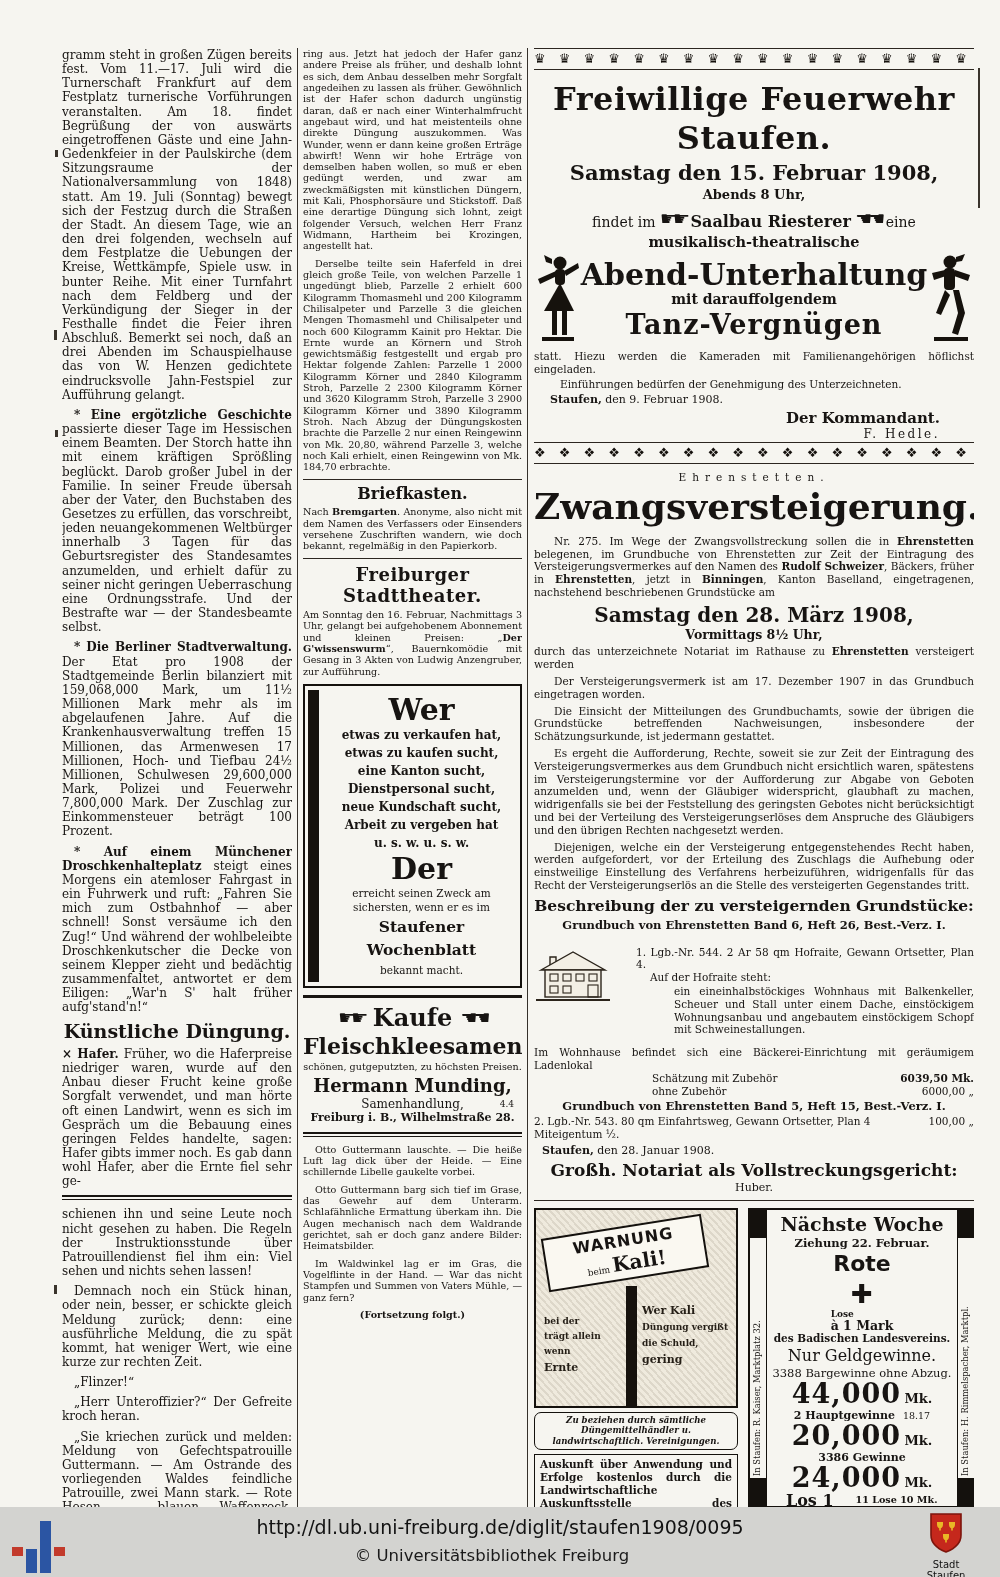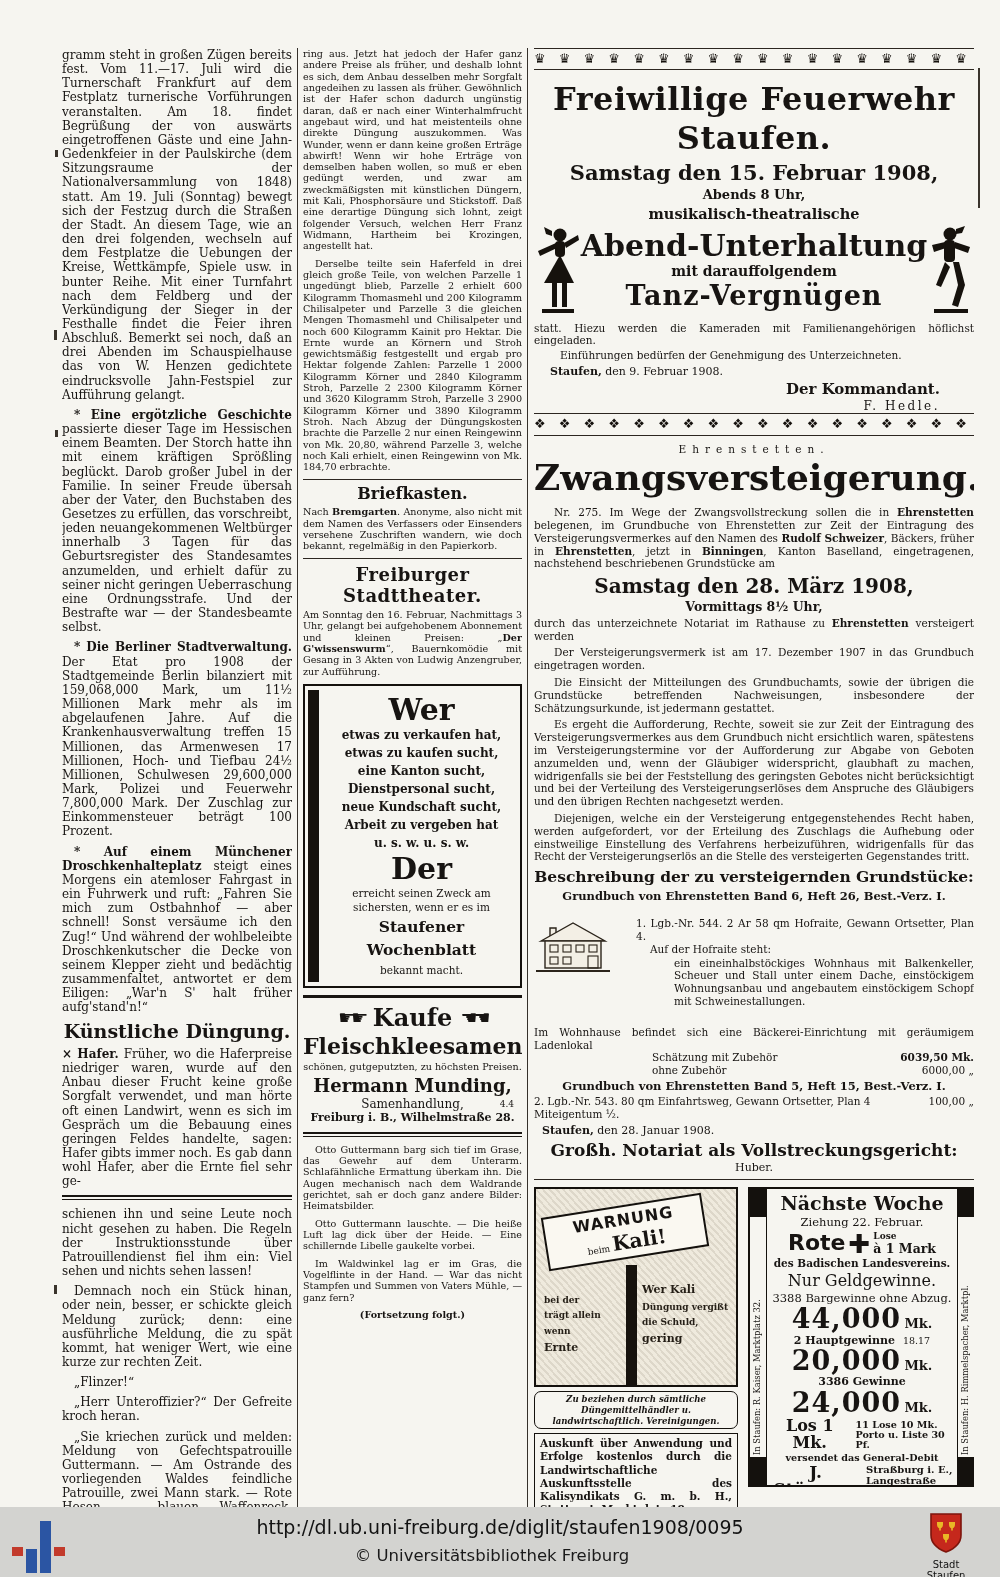--- a/index.html
+++ b/index.html
@@ -105,22 +105,22 @@
   .lotto{width:224px;flex:0 0 224px;border:2.5px solid #14110d;display:flex;height:296px;}
   .lotto-side{width:16px;position:relative;overflow:hidden;}
   .lotto-side.ls{border-right:1.2px solid #14110d;}
   .lotto-side.rs{border-left:1.2px solid #14110d;}
   .corner{position:absolute;left:0;width:100%;height:28px;background:#14110d;}
   .corner.t{top:0}.corner.b{bottom:0}
   .vtext{position:absolute;top:30px;bottom:30px;left:2px;writing-mode:vertical-rl;
       transform:rotate(180deg);font-size:8.4px;white-space:nowrap;}
   .lotto-main{flex:1;text-align:center;padding:3px 2px;overflow:hidden;}
   .lt1{font-size:19px;font-weight:bold;}
-  .lt2{font-size:11.5px;font-weight:normal;}
-  .lt-rote-row{display:flex;align-items:center;justify-content:center;gap:3px;margin-top:1px;}
+  .lt2{font-size:11.5px;font-weight:bold;}
+  .lt-rote-row{display:flex;align-items:center;justify-content:center;gap:3px;margin-top:1px;flex-direction:column;}
   .lt-rote{font-family:"DejaVu Sans",sans-serif;font-size:22px;font-weight:bold;}
   .lt-cross{font-family:"DejaVu Sans",sans-serif;font-size:26px;line-height:1;}
   .lt-cross::before{content:"✚";}
   .lt-lose-stack{text-align:left;line-height:1.05;}
   .lt-lose{font-size:9px;font-weight:bold;display:block;}
   .lt-mark{font-size:12.5px;font-weight:bold;display:block;}
   .lt3{font-size:10.5px;font-weight:bold;}
   .lt4{font-size:16px;margin-top:1px;}
   .lt5{font-size:11.5px;margin-top:1px;}
   .lt-amt{font-size:27px;font-weight:bold;letter-spacing:1px;line-height:1.05;}
@@ -202,33 +202,40 @@
     <div class="heavy-rule"></div>
     <div class="kaufe">
       <div class="kaufehead"><span class="hand hand-r"></span> <span>Kaufe</span> <span class="hand hand-l"></span></div>
       <div class="kaufetitle">Fleischkleesamen,</div>
       <div class="kaufesub">schönen, gutgeputzten, zu höchsten Preisen.</div>
       <div class="kaufename">Hermann Munding,</div>
       <div class="kauferole"><span>Samenhandlung,</span><span class="kaufecode">4.4</span></div>
       <div class="kaufeaddr">Freiburg i. B., Wilhelmstraße 28.</div>
     </div>
     <div class="double-rule"></div>
+    <p class="art">Otto Guttermann lauschte. — Die heiße Luft lag dick über der Heide. — Eine schillernde Libelle gaukelte vorbei.</p>
     <p class="art">Otto Guttermann barg sich tief im Grase, das Gewehr auf dem Unterarm. Schlafähnliche Ermattung überkam ihn. Die Augen mechanisch nach dem Waldrande gerichtet, sah er doch ganz andere Bilder: Heimatsbilder.</p>
-    <p class="art">Otto Guttermann lauschte. — Die heiße Luft lag dick über der Heide. — Eine schillernde Libelle gaukelte vorbei.</p>
     <p class="art">Im Waldwinkel lag er im Gras, die Vogelflinte in der Hand. — War das nicht Stampfen und Summen von Vaters Mühle, — ganz fern?</p>
     <p class="art center b" style="text-indent:0;">(Fortsetzung folgt.)</p>
   </div>
 
   <div class="col col-right">
 
     <div>
       <div class="orn orn-top"></div>
       <div class="fw-title">Freiwillige Feuerwehr Staufen.</div>
       <div class="fw-date">Samstag den 15. Februar 1908,</div>
       <div class="fw-time">Abends 8 Uhr,</div>
+      <div class="fw-venue">
+        <span>findet im</span>
+        <span class="hand hand-r"></span>
+        <span class="vn">Saalbau Riesterer</span>
+        <span class="hand hand-l"></span>
+        <span>eine</span>
+      </div>
       <div class="fw-genre">musikalisch-theatralische</div>
       <div class="fw-row">
         <svg width="46" height="92" viewBox="0 0 46 92">
           <g fill="#16120d">
             <circle cx="26" cy="10" r="6.5"></circle>
             <path d="M18 6 l-8 -4 2 7 6 2 z"></path>
             <rect x="21" y="16" width="10" height="16" rx="4"></rect>
             <path d="M26 30 L10 58 L40 58 Z"></path>
             <path d="M4 26 L22 18 L23 23 L6 31 Z"></path>
             <path d="M30 18 L44 10 L45 15 L32 23 Z"></path>
@@ -297,21 +304,21 @@
               <path d="M2 54 H76" stroke-width="2.2" fill="none"></path>
             </g>
           </svg>
         </div>
         <div class="item-text">
           <div>1. Lgb.-Nr. 544.  2 Ar 58 qm Hofraite, Gewann Ortsetter, Plan 4.</div>
           <div style="text-indent:14px;">Auf der Hofraite steht:</div>
           <div class="item-detail">ein eineinhalbstöckiges Wohnhaus mit Balkenkeller, Scheuer und Stall unter einem Dache, einstöckigem Wohnungsanbau und angebautem einstöckigem Schopf mit Schweinestallungen.</div>
         </div>
       </div>
-      <div style="margin-top:18px;">Im Wohnhause befindet sich eine Bäckerei-Einrichtung mit geräumigem Ladenlokal</div>
+      <div style="margin-top:10px;">Im Wohnhause befindet sich eine Bäckerei-Einrichtung mit geräumigem Ladenlokal</div>
       <div class="valrow">
           <span>Schätzung mit Zubehör</span>
           <span class="b">6039,50 Mk.</span>
         </div>
       <div class="valrow">
           <span>ohne Zubehör</span>
           <span>6000,00 „</span>
         </div>
       <div class="book">Grundbuch von Ehrenstetten Band 5, Heft 15, Best.-Verz. I.</div>
       <div class="item2row">

